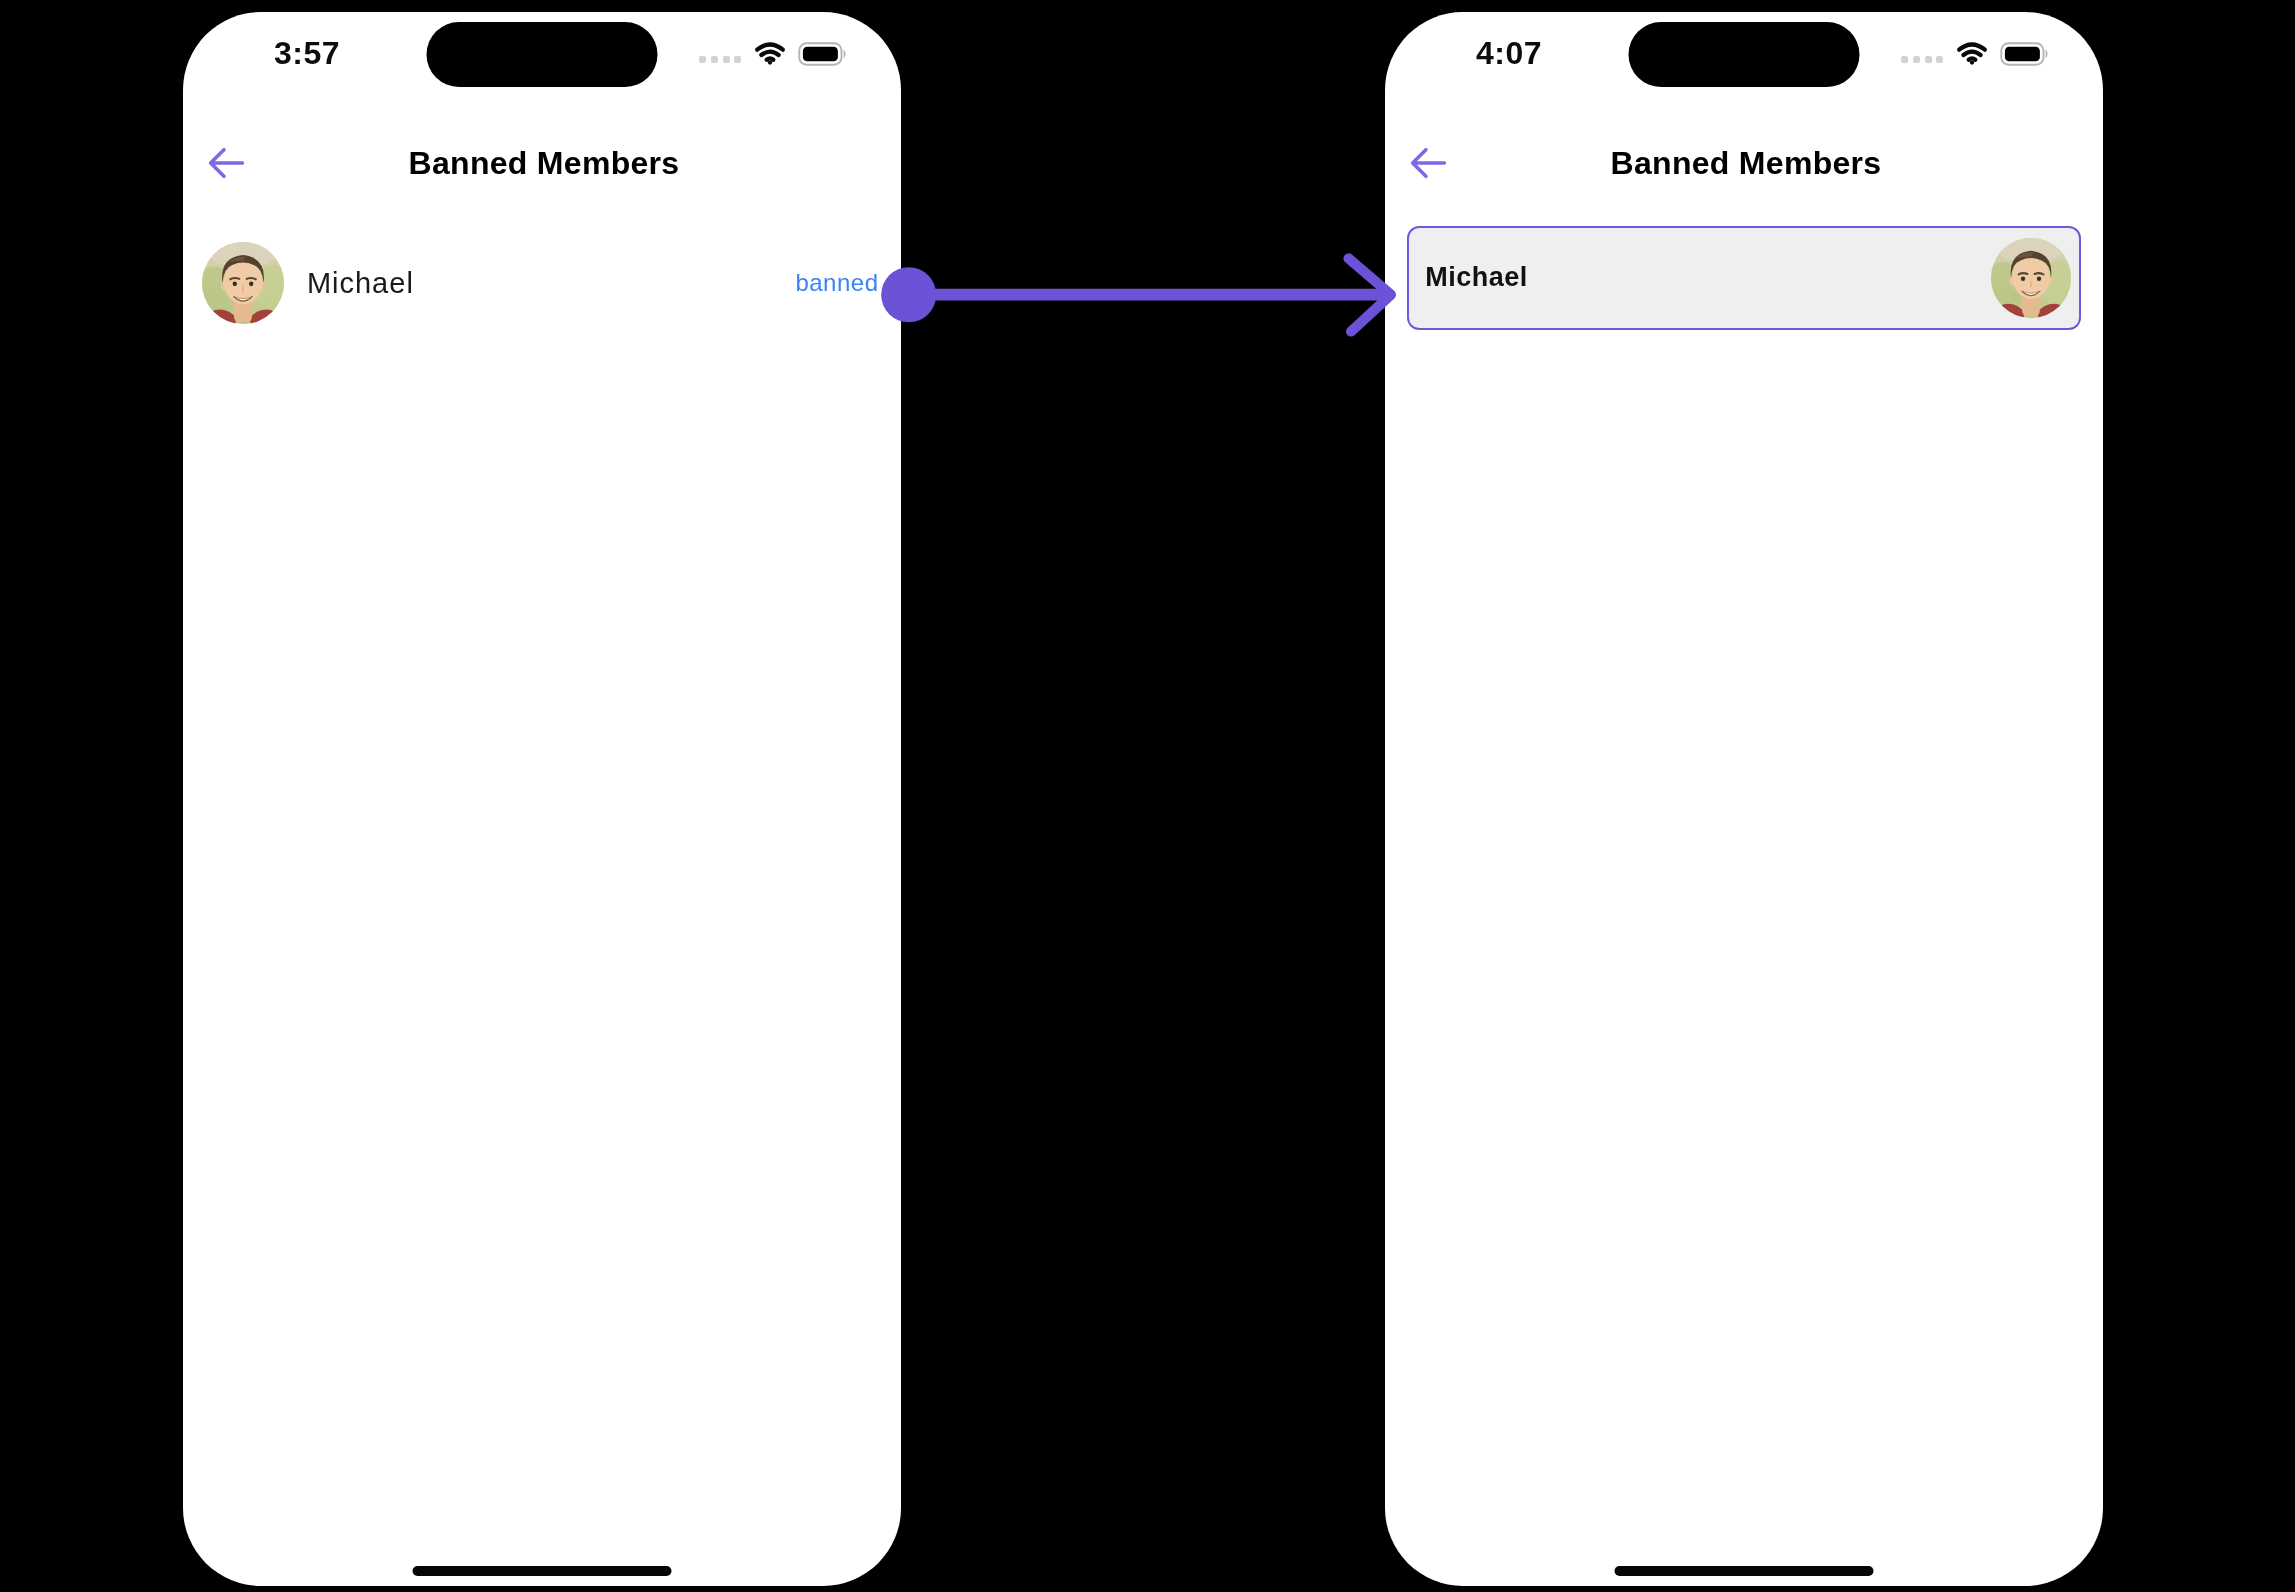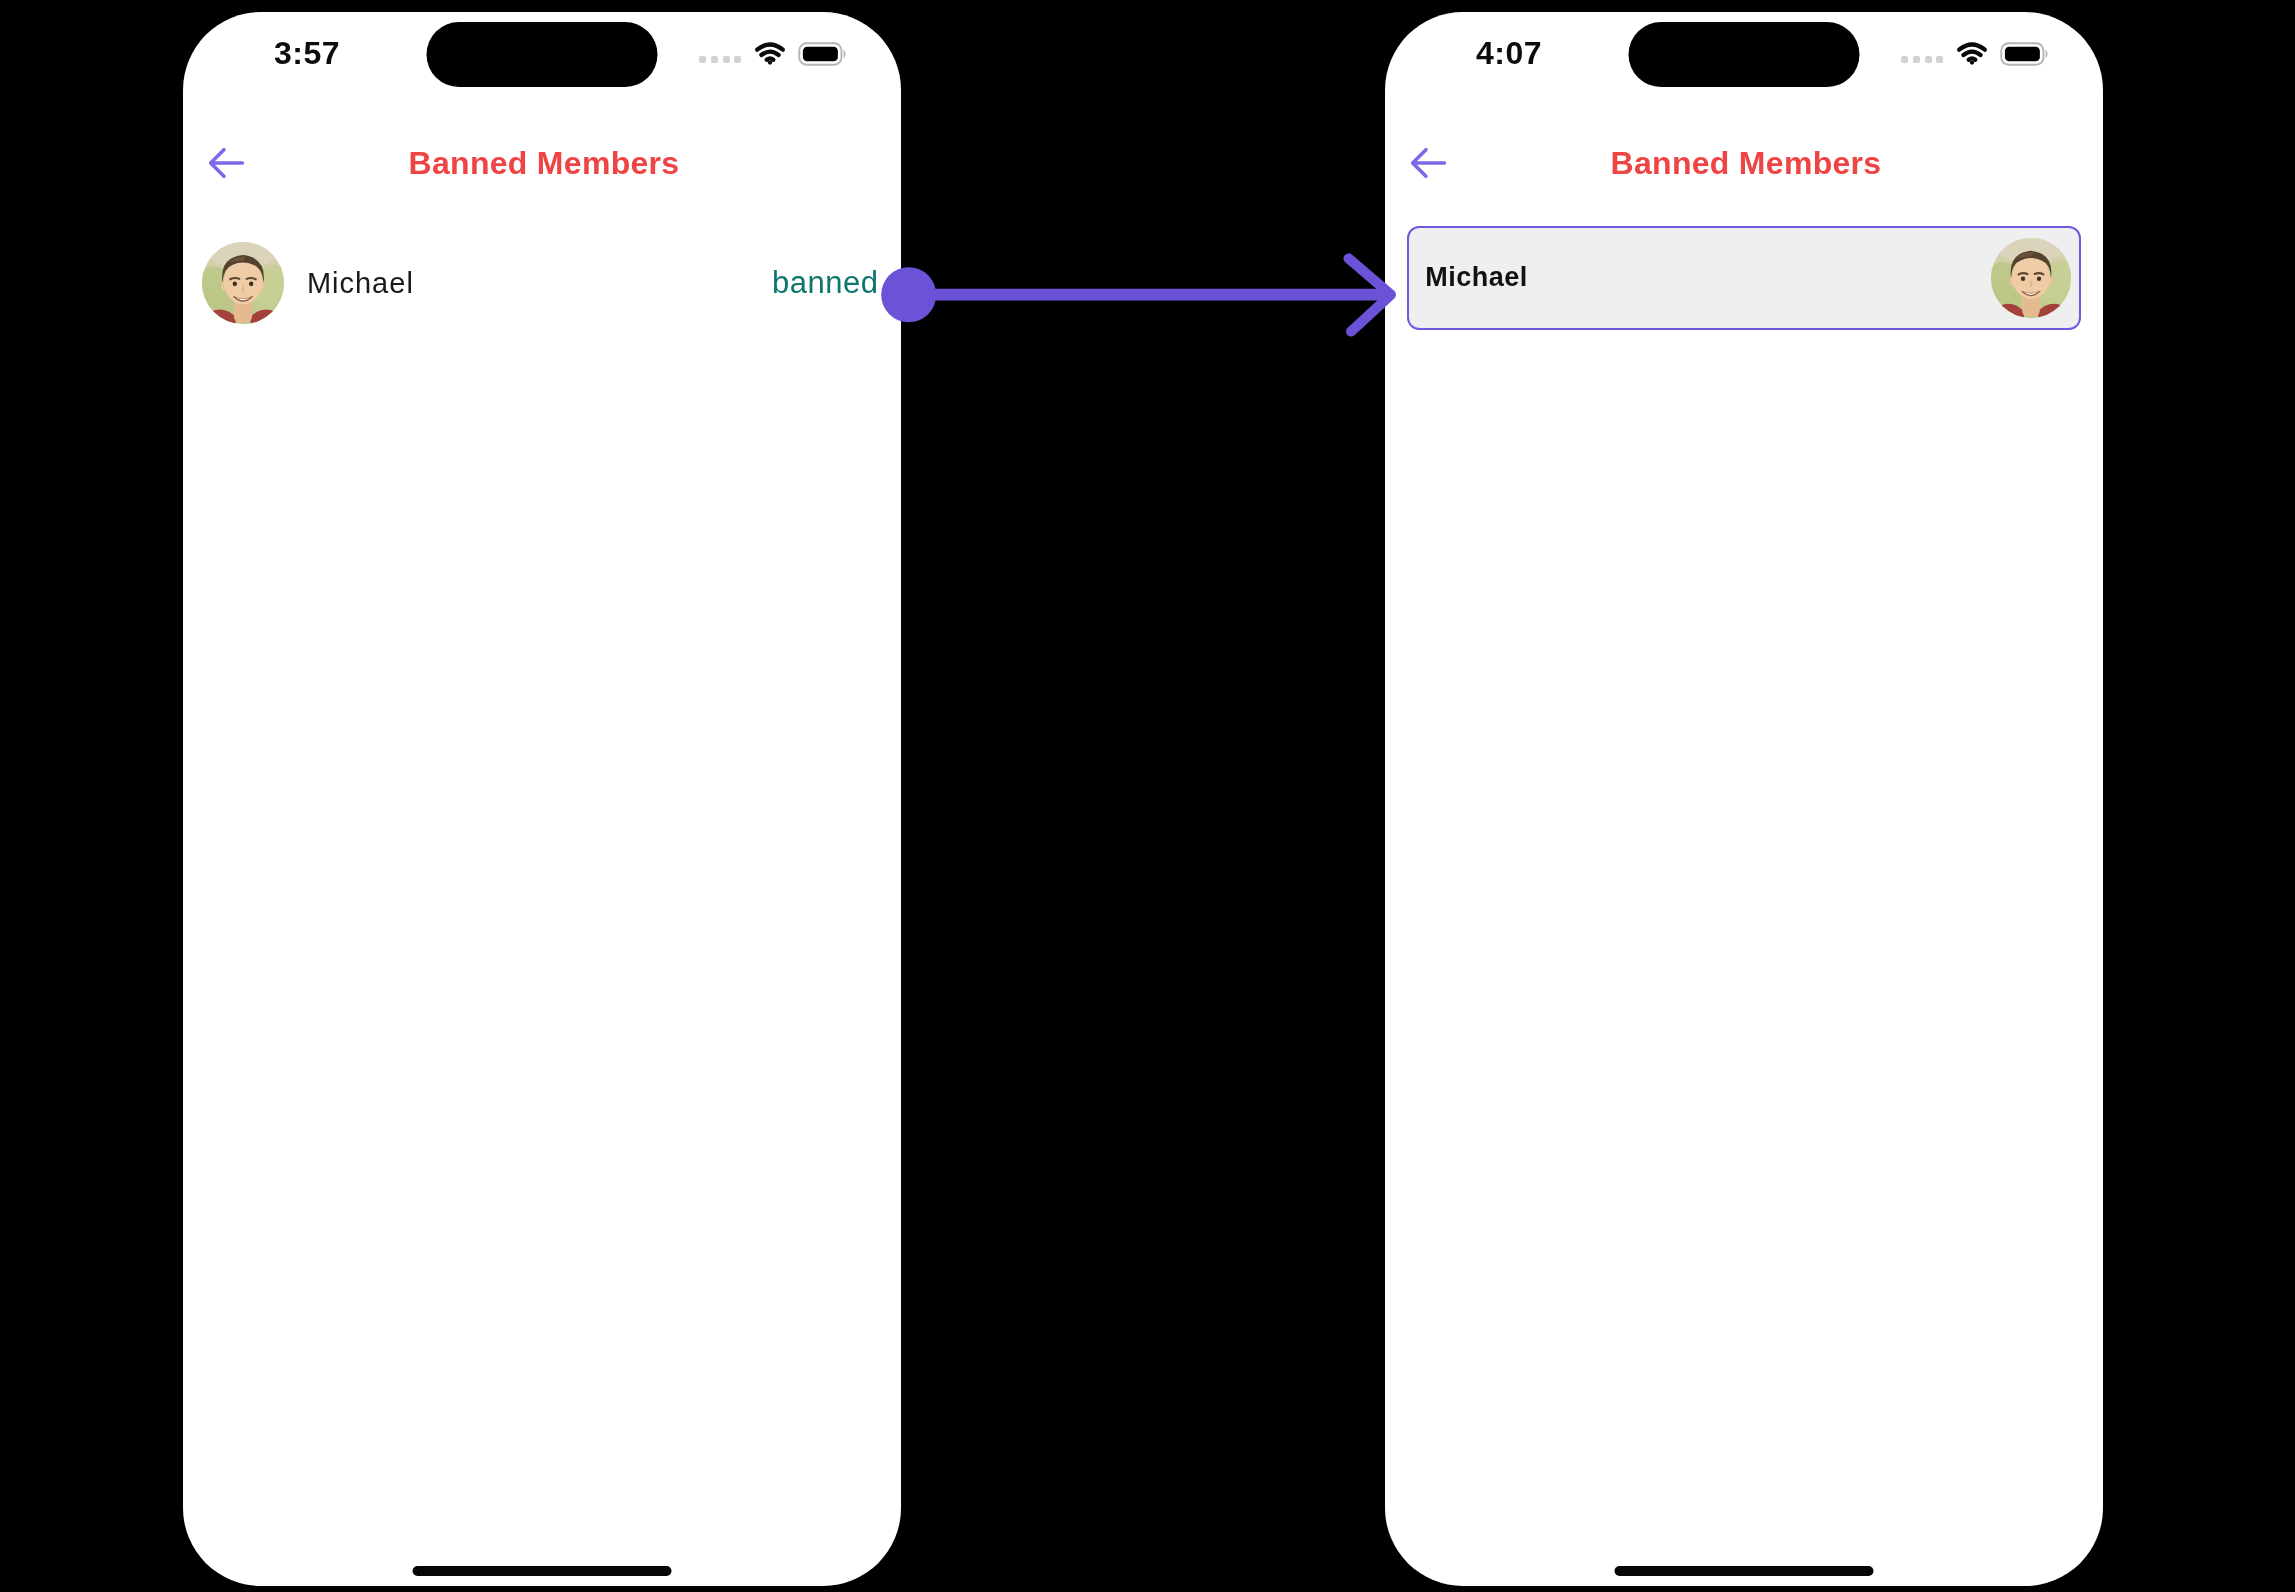--- a/index.html
+++ b/index.html
@@ -43,40 +43,40 @@
 
   
   .header { position: absolute; top: 120px; left: 0; right: 0; height: 62px; }
   .back-btn {
     position: absolute; left: 22.5px; top: 50%; transform: translateY(-50%);
     width: 40px; height: 40px; background: none; border: none; padding: 0; cursor: pointer;
   }
   .back-btn svg { width: 100%; height: 100%; display: block; }
   .screen-title {
     position: absolute; left: 4px; right: 0; top: 50%; transform: translateY(-50%);
-    text-align: center; font-size: 32px; font-weight: 700; color: #ef4444;
+    text-align: center; font-size: 32px; font-weight: 700; color: #000000;
     letter-spacing: 0.3px;
   }
 
   
   .member-row {
     position: absolute; top: 229px; left: 0; right: 0; height: 85px;
     display: flex; align-items: center;
     padding: 0 22.5px 0 19.4px; box-sizing: border-box;
     cursor: pointer;
   }
   .avatar { width: 82px; height: 82px; flex: none; }
   .avatar svg { width: 100%; height: 100%; display: block; }
   .member-name {
     margin-left: 22.5px;
     font-size: 29px; font-weight: 500; color: #1a1a1a; letter-spacing: 1px;
   }
   .banned-label {
     margin-left: auto;
-    font-size: 31px; font-weight: 400; color: #0f766e; letter-spacing: 0.5px;
+    font-size: 24px; font-weight: 400; color: #3b82f6; letter-spacing: 0.5px;
   }
 
   
   .member-card {
     position: absolute; left: 22px; right: 22.5px; top: 214px; height: 104px;
     background: #efefef;
     border: 2.6px solid #7157de;
     border-radius: 12.2px;
     box-sizing: border-box;
     display: flex; align-items: center; justify-content: space-between;

